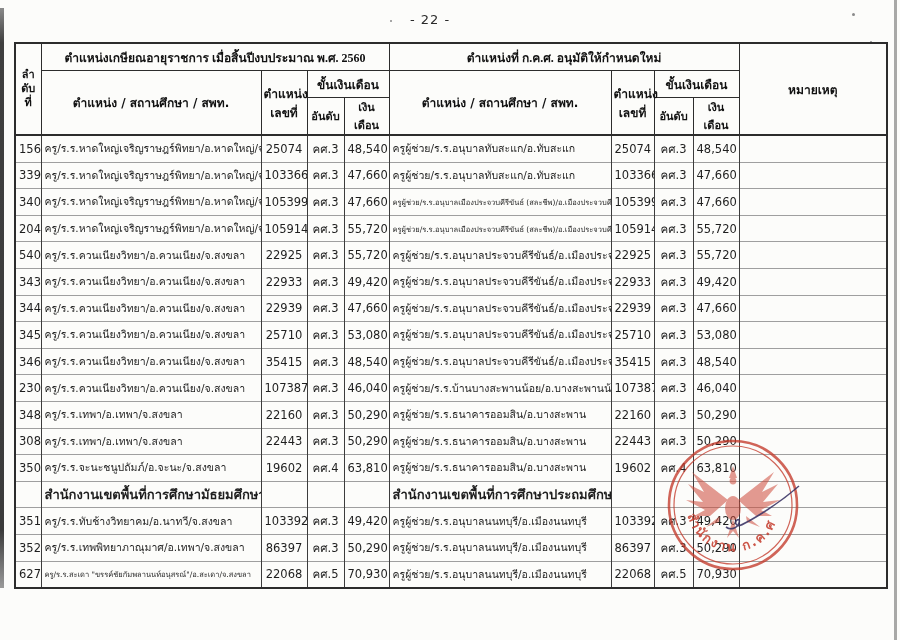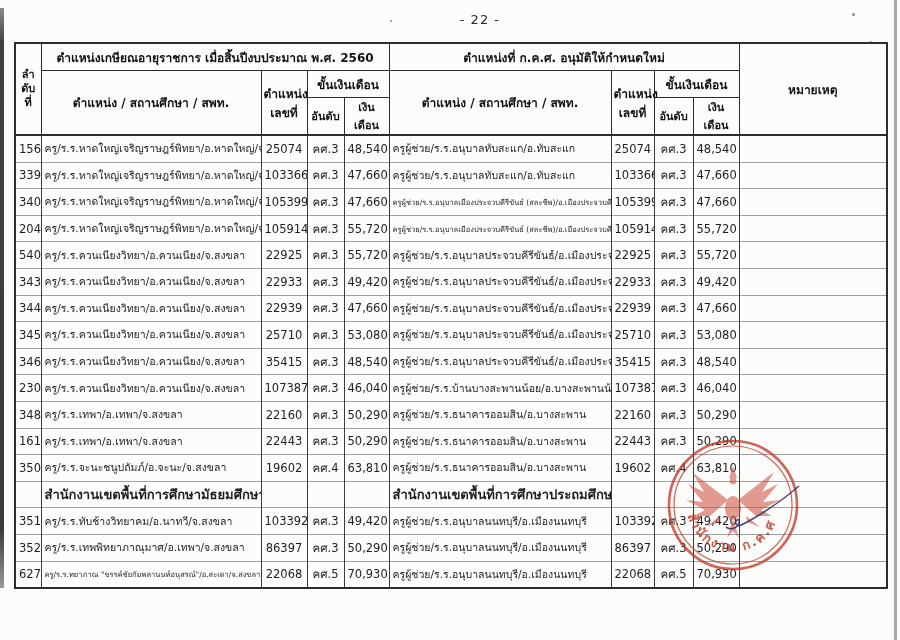--- a/index.html
+++ b/index.html
@@ -13,34 +13,34 @@
     position:absolute;left:0;top:8px;width:4px;height:580px;
     background:linear-gradient(#8a8a8a,#3f3f3f 6%,#3b3b3b 90%,#9a9a9a);
   }
   .edge-right{
     position:absolute;left:894px;top:0;width:3px;height:640px;
     background:#a8a8a6;
   }
   .speck{position:absolute;background:#8a8a8a;border-radius:50%;}
   .page-number{
     position:absolute;left:410px;top:12px;width:90px;
-    text-align:right;font-size:13px;color:#2a2a2a;letter-spacing:1px;
+    text-align:left;font-size:13px;color:#2a2a2a;letter-spacing:1px;
   }
   table.doc{
     position:absolute;left:14px;top:42px;
     width:872px;border-collapse:collapse;table-layout:fixed;
     border:2px solid #2c2c2c;
   }
   table.doc th{
     border:1px solid #2c2c2c;
     font-weight:bold;font-size:12px;color:#111;
     padding:0 2px;text-align:center;vertical-align:middle;
     background:#fcfcfa;
   }
-  table.doc thead tr.h1 th{height:26px;}
+  table.doc thead tr.h1 th{height:26px;font-family:Liberation Serif, serif;}
   table.doc thead tr.h2 th{height:26px;}
   table.doc thead tr.h3 th{height:25px;font-size:11px;}
   table.doc thead th.seq{font-size:11px;line-height:1.25;margin-left:44px;}
   table.doc thead tr.h3{border-bottom:2px solid #2c2c2c;}
   table.doc td{
     border-left:1px solid #3c3c3c;border-right:1px solid #3c3c3c;
     border-top:1px solid #9f9f9f;
     height:25.6px;padding:0 3px;vertical-align:middle;
     font-size:11.5px;white-space:nowrap;overflow:hidden;
   }
@@ -234,21 +234,21 @@
     <td class="num">22160</td>
     <td class="num">คศ.3</td>
     <td class="num">50,290</td>
     <td class="pos">ครูผู้ช่วย/ร.ร.ธนาคารออมสิน/อ.บางสะพาน</td>
     <td class="num">22160</td>
     <td class="num">คศ.3</td>
     <td class="num">50,290</td>
     <td class="num"></td>
   </tr>
       <tr>
-    <td class="num">161</td>
+    <td class="num">308</td>
     <td class="pos">ครู/ร.ร.เทพา/อ.เทพา/จ.สงขลา</td>
     <td class="num">22443</td>
     <td class="num">คศ.3</td>
     <td class="num">50,290</td>
     <td class="pos">ครูผู้ช่วย/ร.ร.ธนาคารออมสิน/อ.บางสะพาน</td>
     <td class="num">22443</td>
     <td class="num">คศ.3</td>
     <td class="num">50,290</td>
     <td class="num"></td>
   </tr>
@@ -295,21 +295,21 @@
     <td class="num">คศ.3</td>
     <td class="num">50,290</td>
     <td class="pos">ครูผู้ช่วย/ร.ร.อนุบาลนนทบุรี/อ.เมืองนนทบุรี</td>
     <td class="num">86397</td>
     <td class="num">คศ.3</td>
     <td class="num">50,290</td>
     <td class="num"></td>
   </tr>
       <tr>
     <td class="num">627</td>
-    <td class="pos sm">ครู/ร.ร.ทยาภาณ "ขรรค์ชัยกัมพลานนท์อนุสรณ์"/อ.สะเดา/จ.สงขลา</td>
+    <td class="pos sm">ครู/ร.ร.สะเดา "ขรรค์ชัยกัมพลานนท์อนุสรณ์"/อ.สะเดา/จ.สงขลา</td>
     <td class="num">22068</td>
     <td class="num">คศ.5</td>
     <td class="num">70,930</td>
     <td class="pos">ครูผู้ช่วย/ร.ร.อนุบาลนนทบุรี/อ.เมืองนนทบุรี</td>
     <td class="num">22068</td>
     <td class="num">คศ.5</td>
     <td class="num">70,930</td>
     <td class="num"></td>
   </tr>
     </tbody>

